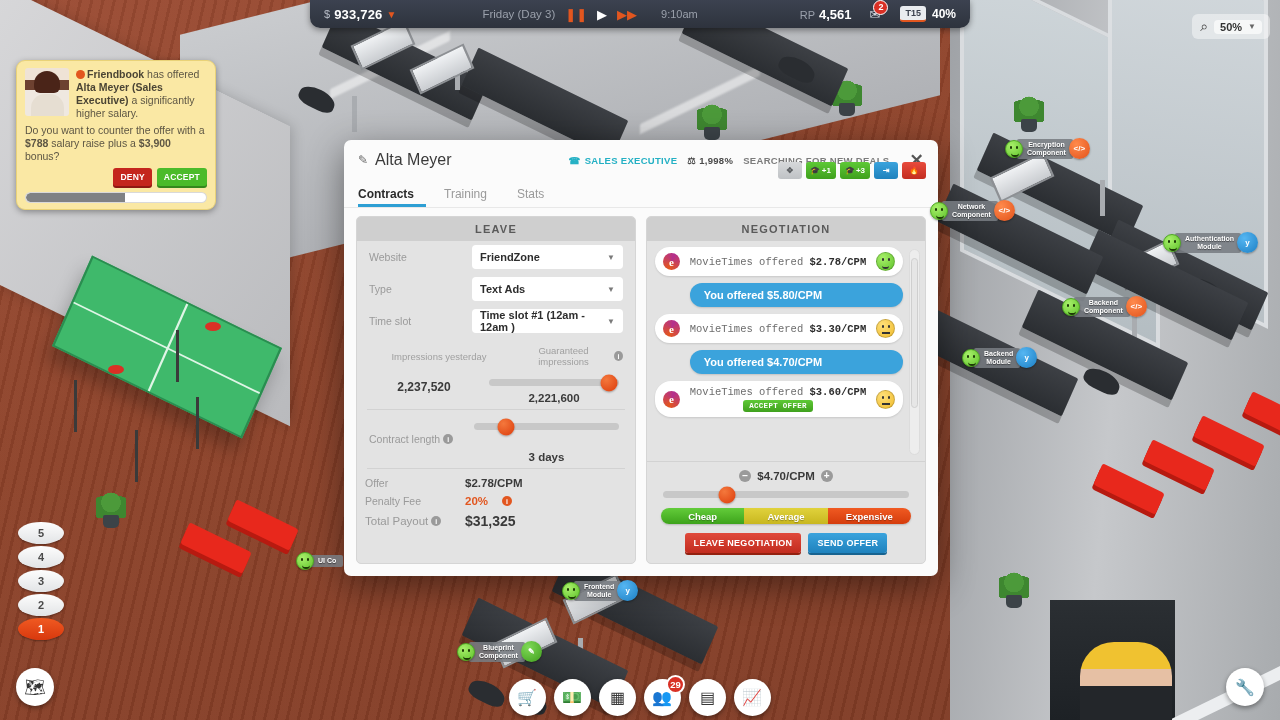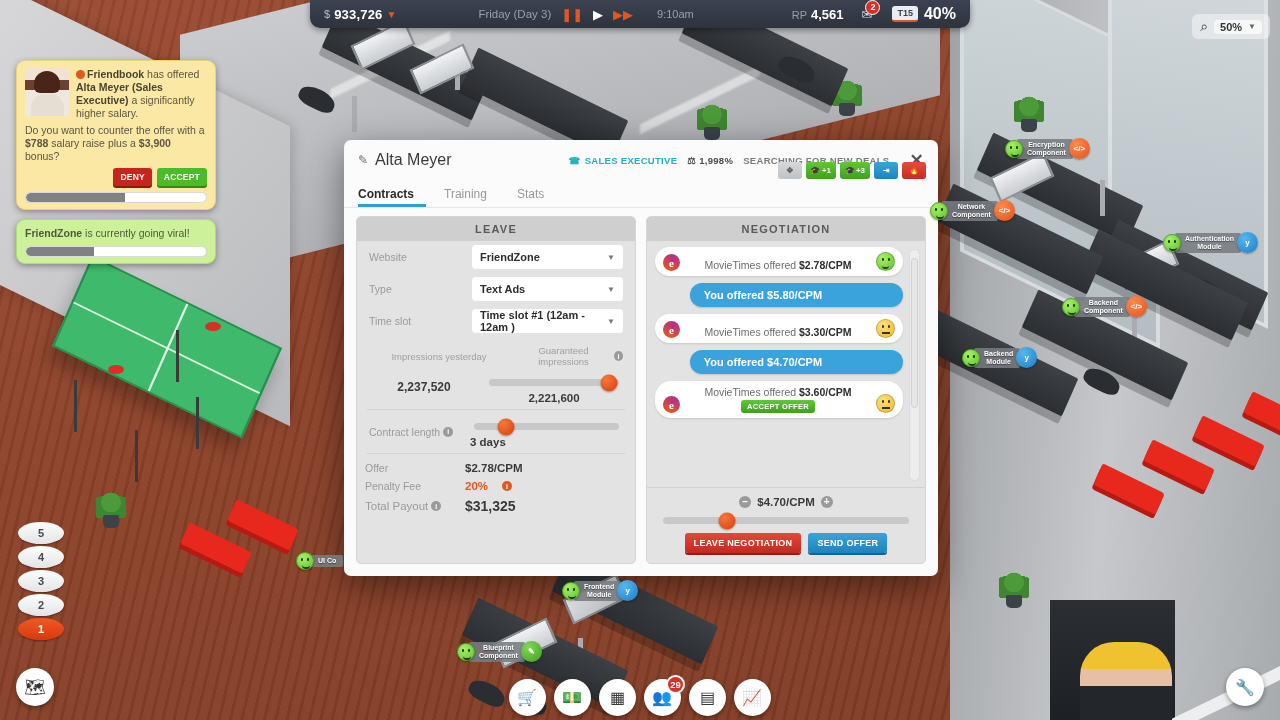--- a/index.html
+++ b/index.html
@@ -177,21 +177,21 @@
   .tb-mail .cnt{
     position:absolute; right:-8px; top:-7px; width:15px;height:15px;border-radius:50%;
     background:#d93025; color:#fff; font-size:9px; font-weight:bold;
     display:flex;align-items:center;justify-content:center; border:1.5px solid #fff;
   }
   .tb-t15{
     margin-left:20px; display:flex; align-items:center; gap:6px;
   }
   .t15-chip{ background:#e9ecf0; color:#3c4250; font-size:9px; font-weight:bold;
     padding:2px 5px; border-radius:3px; border-bottom:2px solid #e2561f;}
-  .t15-pct{ font-weight:bold; font-size:16px; }
+  .t15-pct{ font-weight:bold; font-size:12px; }
 
   
   #zoomctl{
     position:absolute; right:10px; top:14px; display:flex; align-items:center; gap:6px;
     background:rgba(255,255,255,.45); border-radius:6px; padding:4px 8px;
   }
   #zoomctl .mag{ font-size:14px; color:#444; }
   .zsel{
     background:rgba(255,255,255,.65); border-radius:4px; padding:1px 6px;
     display:flex; align-items:center; gap:6px; font-size:11px; color:#333; font-weight:bold;
@@ -365,42 +365,42 @@
   .divider{ height:1px; background:#d2d2d2; margin:5px 10px; }
   .t-len{ display:flex; align-items:center; padding:0 12px; gap:6px; }
   .t-lenlbl{ font-size:10.5px; color:#9a9a9a; width:95px; display:flex; align-items:center; gap:3px;}
   .infoi{
     display:inline-flex;align-items:center;justify-content:center;
     width:10px;height:10px;border-radius:50%;background:#9a9a9a;color:#fff;
     font-size:7px;font-weight:bold; font-style:normal;
   }
   .infoi.orange{ background:#e2561f; }
   .t-lenright{ flex:1; }
-  .t-lenval{ text-align:left; font-size:11.5px; font-weight:bold; color:#3a3a3a; margin-top:6px;}
+  .t-lenval{ text-align:center; font-size:11.5px; font-weight:bold; color:#3a3a3a; margin-top:21px;}
   .t-kv{ display:flex; align-items:center; padding:3px 8px; }
   .t-kv .k{ font-size:10.5px; color:#9a9a9a; width:100px; display:flex;align-items:center;gap:3px;}
   .t-kv .v{ font-size:11.5px; font-weight:bold; color:#3a3a3a; }
   .t-kv .v.orange{ color:#e2561f; display:flex;align-items:center;gap:14px;}
   .t-kv.total .k{ font-size:11.5px; }
   .t-kv.total .v{ font-size:14px; }
   .t-btns{ display:flex; justify-content:center; gap:5px; padding:10px 0 9px; }
   .gbtn{
     font-size:9px; font-weight:bold; color:#fff; padding:5px 8px; border-radius:3px;
     letter-spacing:.3px; cursor:pointer;
   }
   .gbtn.cancel{ background:linear-gradient(180deg,#b3b5b7,#93959a); box-shadow:0 2px 0 #75777a;}
   .gbtn.accept{ background:linear-gradient(180deg,#5ec936,#3fa01d); box-shadow:0 2px 0 #2f7a14;}
   .gbtn.negot{ background:linear-gradient(180deg,#3aa3dd,#1f82bd); box-shadow:0 2px 0 #176390;}
 
   
   .chatwrap{ position:relative; flex:1; padding:6px 8px 0; overflow:hidden;}
   .chatlist{ display:flex; flex-direction:column; gap:7px; padding-right:14px;}
   .bubble-in{
     background:#fff; border-radius:16px; padding:5px 8px;
-    display:flex; align-items:flex-end; gap:7px; box-shadow:0 1px 2px rgba(0,0,0,.12);
+    display:flex; align-items:center; gap:7px; box-shadow:0 1px 2px rgba(0,0,0,.12);font-family:Liberation Mono, monospace;
   }
   .brand{
     width:17px;height:17px;border-radius:50%; flex:0 0 auto;
     background:conic-gradient(from 200deg,#e2561f,#b32f8f,#e2561f);
     position:relative;
   }
   .brand:after{
     content:"e"; position:absolute; inset:0; color:#fff; font-size:11px; font-weight:bold;
     display:flex;align-items:center;justify-content:center; font-family:"Liberation Serif",serif;
   }
@@ -640,28 +640,20 @@
     </div>
     <div class="nbtns">
       <span class="nbtn deny">DENY</span>
       <span class="nbtn accept">ACCEPT</span>
     </div>
     <div class="nbar">
         <span id="nbar0" style="width: 55%;"></span>
       </div>
   </div>
 
-  <div class="ncard viral">
-    <div>
-      <b>FriendZone</b><span> is currently going viral!</span>
-    </div>
-    <div class="nbar">
-        <span id="nbar1" style="width: 38%;"></span>
-      </div>
-  </div>
 </div>
 
 <div id="levels">
   <div class="lvl">5</div>
   <div class="lvl">4</div>
   <div class="lvl">3</div>
   <div class="lvl">2</div>
   <div class="lvl active">1</div>
 </div>
 
@@ -869,20 +861,25 @@
 
       <div class="negfoot">
         <div class="cpmrow">
           <span class="circbtn">−</span>
           <span>$4.70/CPM</span>
           <span class="circbtn">+</span>
         </div>
         <div class="slider" style="margin:9px 2px 0">
           <span class="knob" id="oknob" style="left: 26%;"></span>
         </div>
+        <div class="gauge">
+          <span class="gseg cheap">Cheap</span>
+          <span class="gseg avg">Average</span>
+          <span class="gseg exp">Expensive</span>
+        </div>
         <div class="negbtns">
           <span class="nb leave">LEAVE NEGOTIATION</span>
           <span class="nb send">SEND OFFER</span>
         </div>
       </div>
     </div>
 
   </div>
 </div>
 

